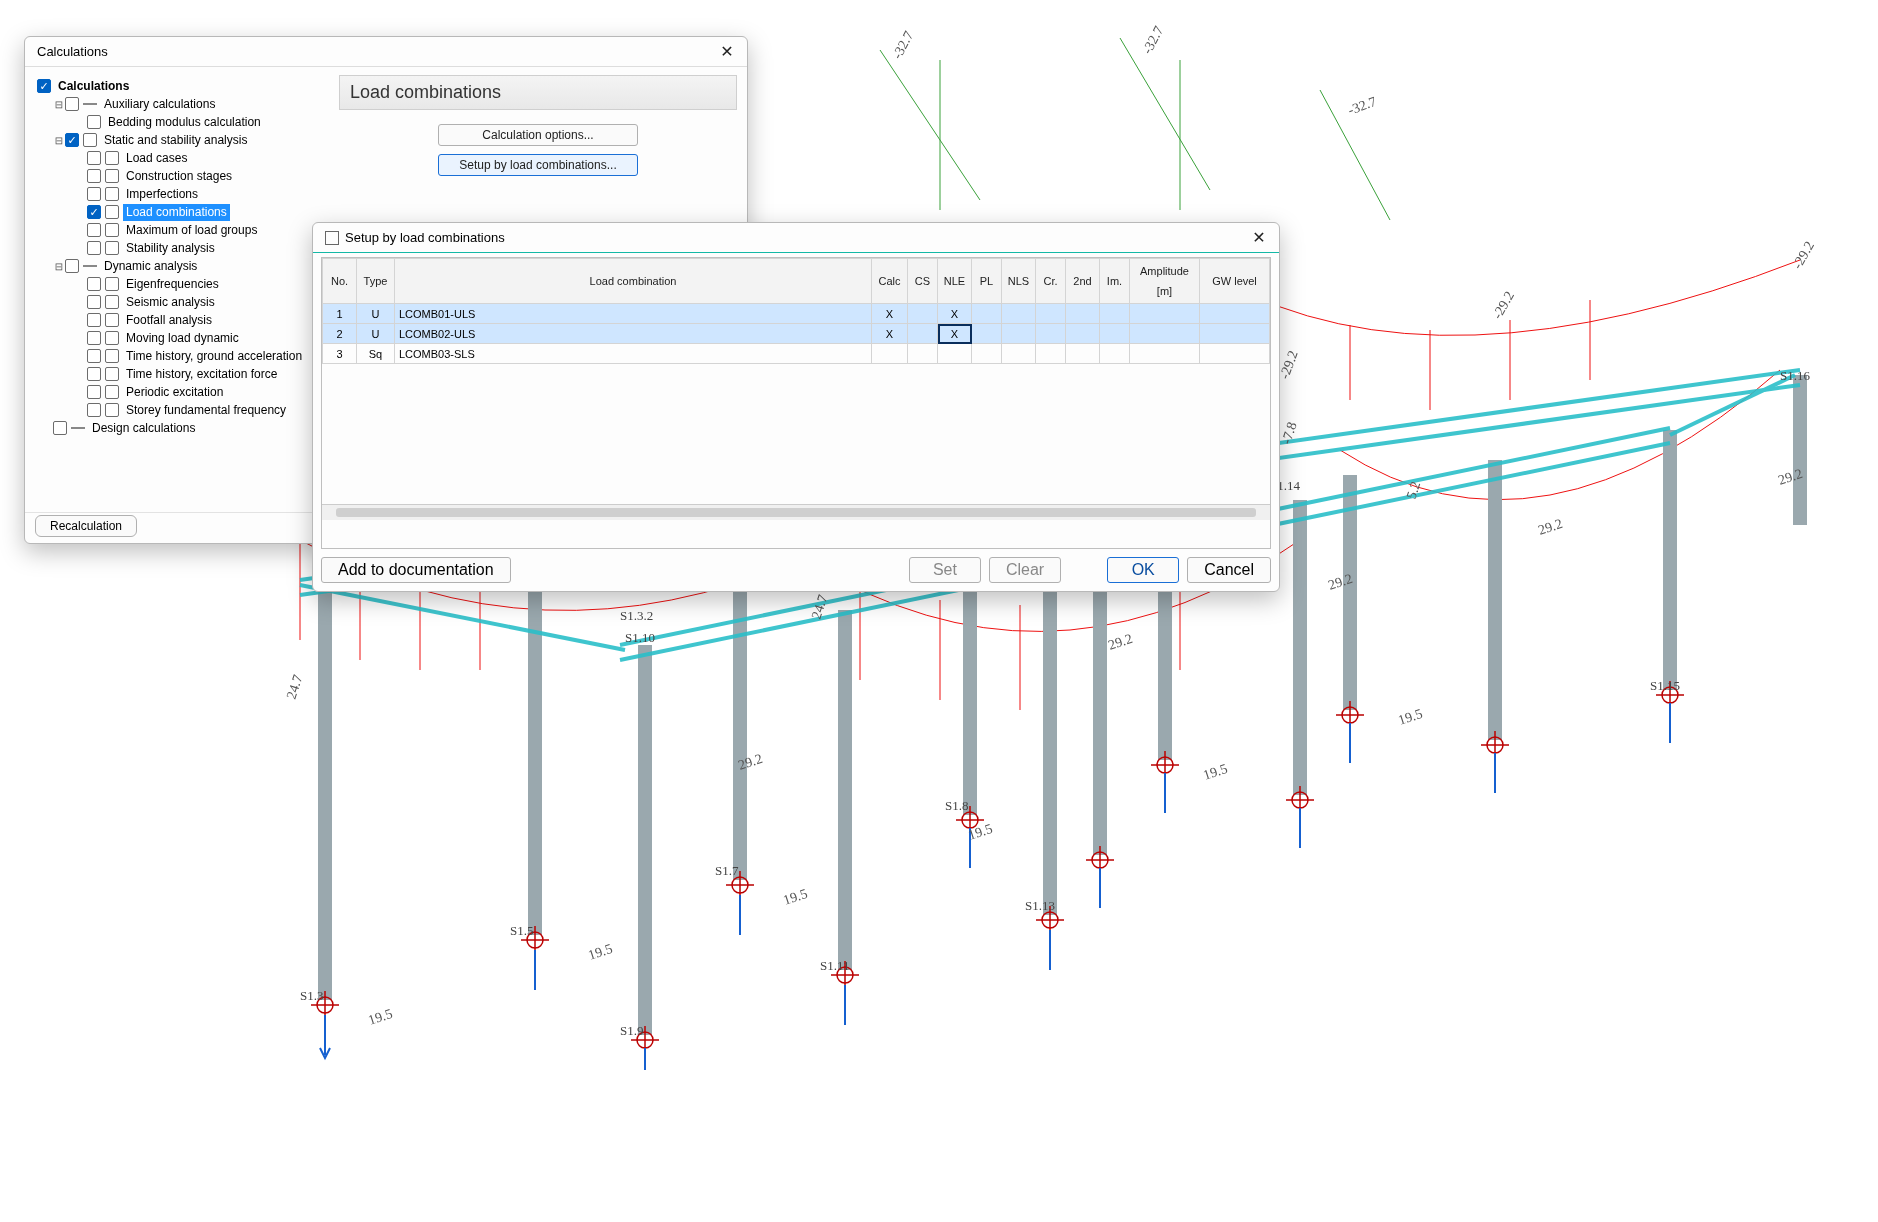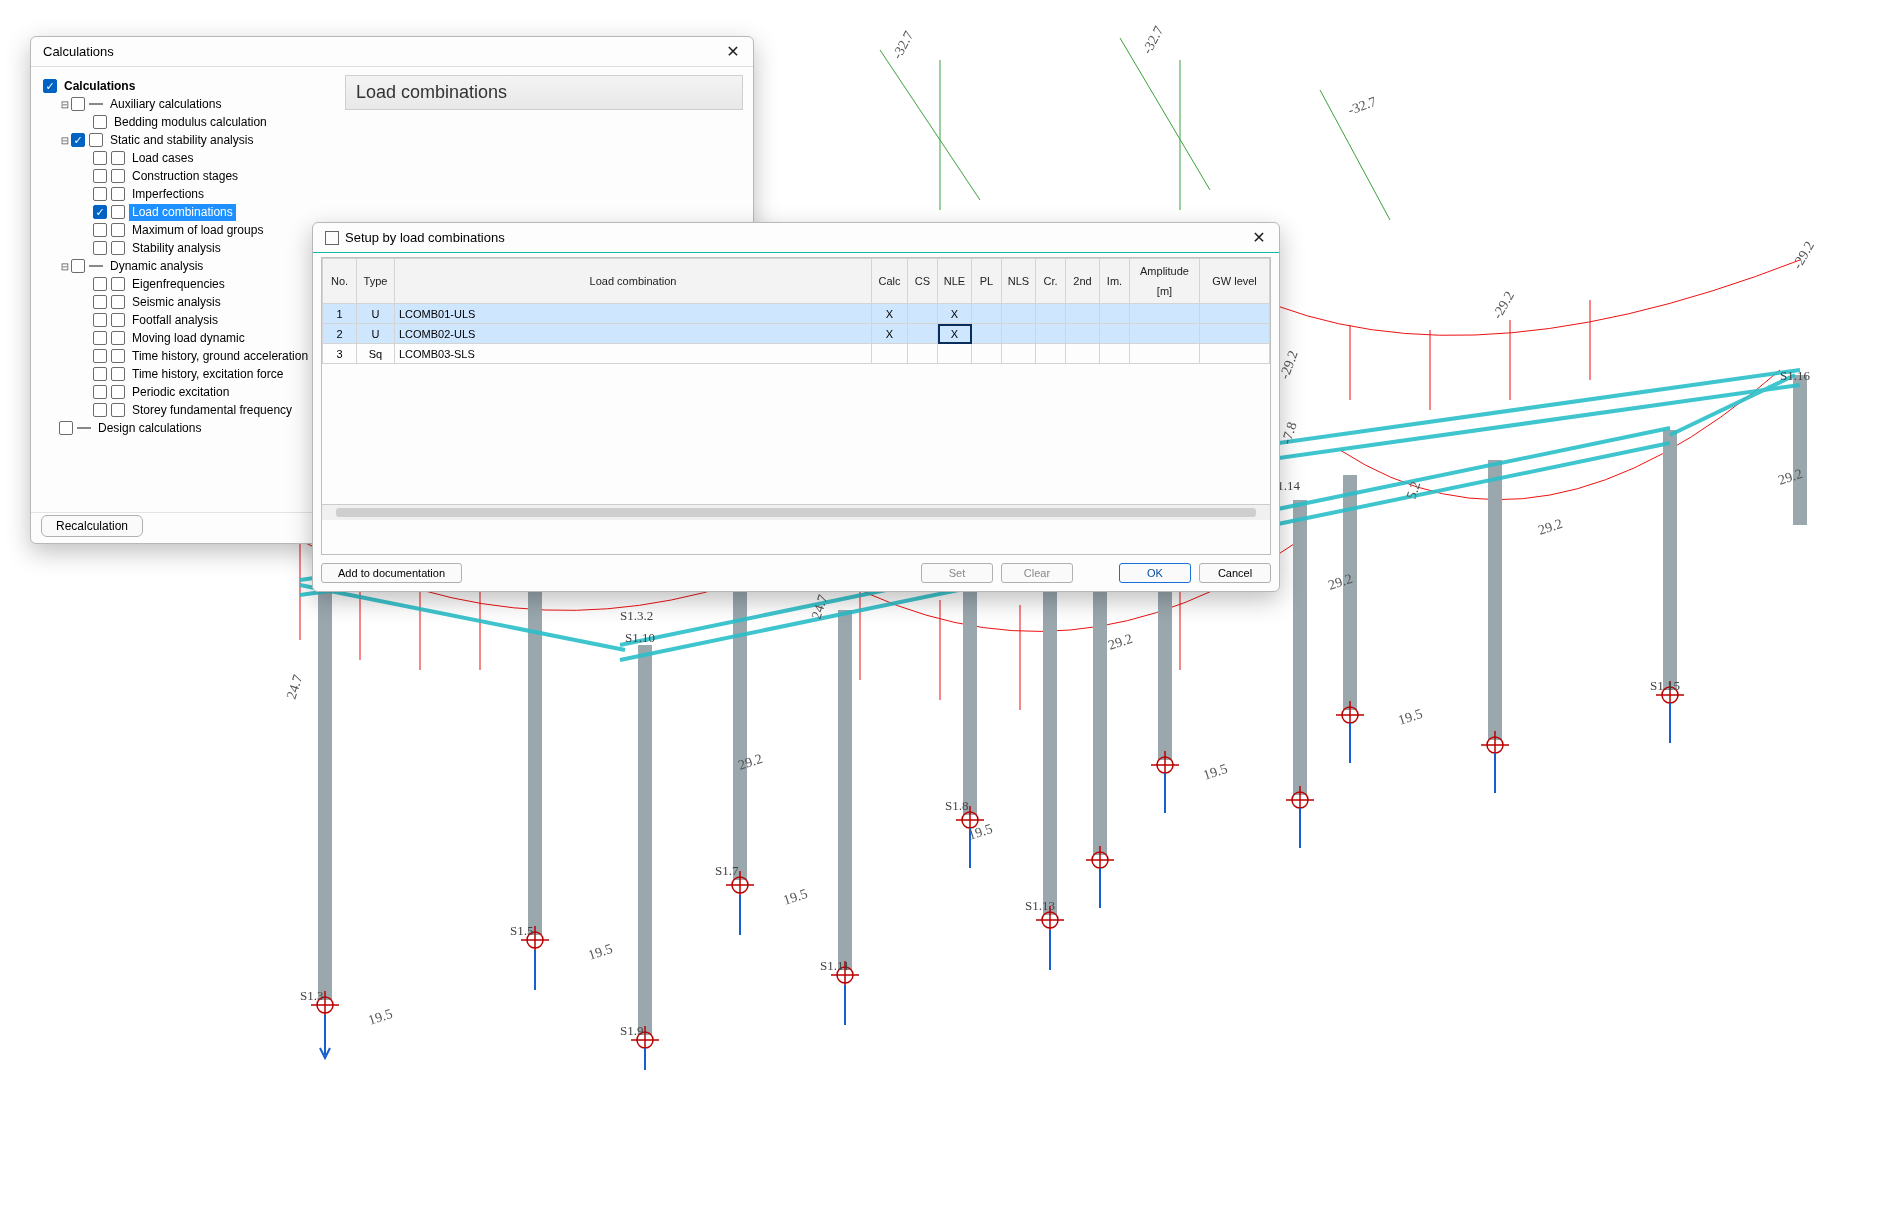--- a/index.html
+++ b/index.html
@@ -26,21 +26,21 @@
   .dlg {
     position: absolute;
     background: #fdfdfd;
     border: 1px solid #b8b8b8;
     border-radius: 6px;
     box-shadow: 0 8px 24px rgba(0,0,0,0.25);
     display: flex;
     flex-direction: column;
   }
   .dlg-calc {
-    left: 30px; top: 36px;
+    left: 24px; top: 36px;
     width: 724px; height: 508px;
     z-index: 5;
   }
   .dlg-titlebar {
     height: 30px;
     display: flex;
     align-items: center;
     padding: 0 8px 0 12px;
     border-bottom: 1px solid #ddd;
   }
@@ -212,21 +212,21 @@
     gap:8px;
     padding:8px;
   }
   .setup-footer .spacer { flex:1; }
   .btn-dlg {
     min-width:72px;
     padding:3px 16px;
     background:#fafafa;
     border:1px solid #b0b0b0;
     border-radius:3px;
-    font-size:11px;
+    font-size:16px;
     text-align:center;
   }
   .btn-dlg.disabled { color:#888; }
   .btn-dlg.ok { border-color:#1a6fd6; color:#0a4ea0; }
 
   .app-icon {
     width:14px; height:14px;
     border:1px solid #666;
     margin-right:6px;
   }
@@ -503,20 +503,24 @@
         <div class="tree-node indent1">
           <span class="chk"></span>
           <span class="dash"></span>
           <span class="tree-label">Design calculations</span>
         </div>
       </div>
     </div>
 
     <div class="right-pane">
       <div class="section-header">Load combinations</div>
+      <div class="section-body">
+        <div class="btn">Calculation options...</div>
+        <div class="btn primary-outline">Setup by load combinations...</div>
+      </div>
     </div>
   </div>
 
   <div class="dlg-calc-footer">
     <span class="btn-small">Recalculation</span>
   </div>
 </div>
 
 <div class="dlg dlg-setup">
   <div class="dlg-titlebar">

